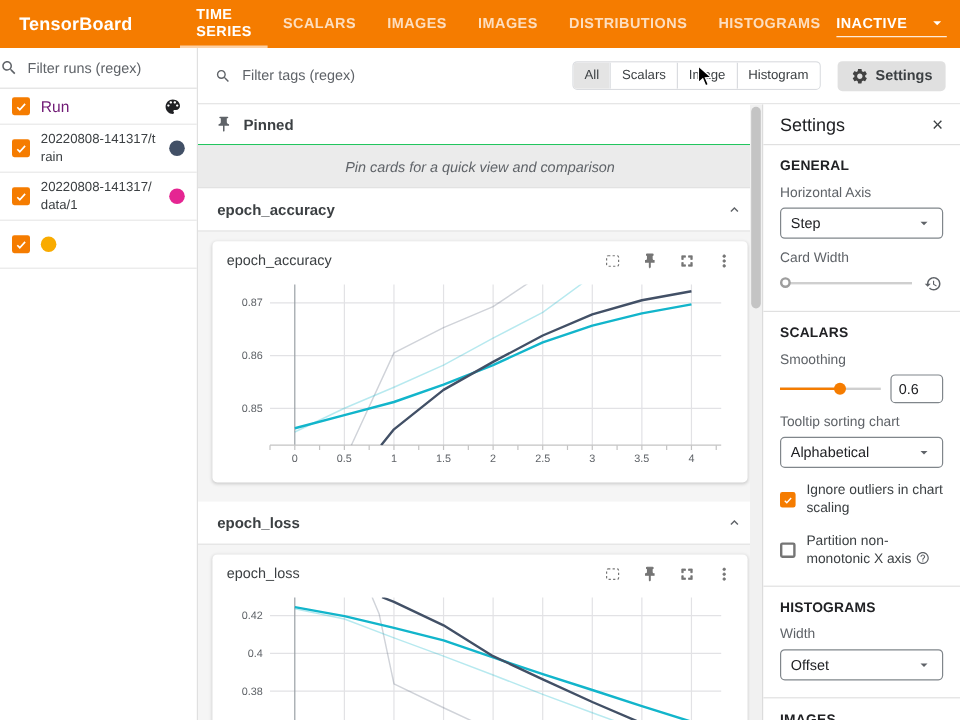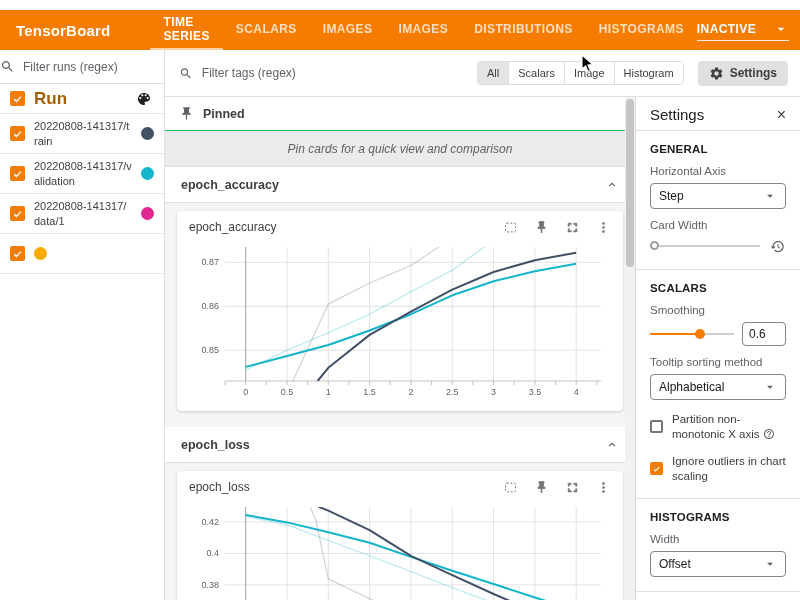--- a/index.html
+++ b/index.html
@@ -2,41 +2,41 @@
 <html><head>
 <meta charset="utf-8">
 <style>
   * { margin:0; padding:0; box-sizing:border-box; }
   body { background:#888; }
   .app {
     position:relative; width:800px; height:600px; background:#fff; overflow:hidden;
     font-family:"Liberation Sans", sans-serif; color:#3c4043;
   }
   
-  .topbar { height:40px; background:#f57c00; display:flex; align-items:stretch; color:#fff;margin-top:10px; }
+  .topbar { height:40px; background:#f57c00; display:flex; align-items:stretch; color:#fff; }
   .logo { font-size:15px; font-weight:bold; display:flex; align-items:center; padding:0 16px; letter-spacing:.2px; }
   .tabs { display:flex; margin-left:24px; }
   .tab { display:flex; align-items:center; padding:12px 13px; font-size:12px; font-weight:bold;
          letter-spacing:.4px; color:rgba(255,255,255,.75); border-bottom:2px solid transparent; cursor:pointer; }
   .tab.active { color:#fff; border-bottom:2px solid rgba(255,255,255,.65); }
   .topbar-right { margin-left:auto; display:flex; align-items:center; padding-right:14px; gap:16px; }
   .status-select { display:flex; align-items:center; justify-content:space-between; width:92px;
          border-bottom:1px solid rgba(255,255,255,.85); padding:2px 0 3px; font-size:12px; font-weight:bold;
          letter-spacing:.4px; cursor:pointer; }
   .icon-btn { width:20px; height:20px; display:flex; align-items:center; justify-content:center; cursor:pointer; }
   .icon-btn svg { width:18px; height:18px; fill:#fff; }
   
   .body { display:flex; height:560px; }
   .sidebar { width:165px; border-right:1px solid #e0e0e0; background:#fff; flex:none; }
   .search-row { display:flex; align-items:center; gap:8px; height:34px; padding:0 0; border-bottom:1px solid #e0e0e0; }
   .search-row svg { width:15px; height:15px; fill:#5f6368; flex:none; }
   .search-row input { border:0; outline:0; width:100%; font-size:12px; font-family:inherit; color:#202124; background:transparent; }
   .search-row input::placeholder { color:#5f6368; }
   .run-header { display:flex; align-items:center; gap:9px; height:30px; padding:0 10px; border-bottom:1px solid #e8e8e8; }
-  .run-header .hdr-label { font-size:17px; font-weight:bold; color:#a16207; flex:1; }
+  .run-header .hdr-label { font-size:13px; font-weight:normal; color:#701a75; flex:1; }
   .palette-btn svg { width:16px; height:16px; fill:#202124; }
   .run-row { display:flex; align-items:center; gap:9px; min-height:40px; padding:4px 10px; border-bottom:1px solid #e8e8e8; cursor:pointer; }
   .run-name { flex:1; font-size:11px; color:#3c4043; line-height:1.3; word-break:break-all; }
   .run-dot { width:13px; height:13px; border-radius:50%; flex:none; }
   .cb { width:15px; height:15px; border-radius:2px; flex:none; display:flex; align-items:center; justify-content:center;
         border:2px solid #757575; background:#fff; cursor:pointer; }
   .cb svg { width:12px; height:12px; visibility:hidden; }
   .cb.checked { background:#f57c00; border-color:#f57c00; }
   .cb.checked svg { visibility:visible; }
   
@@ -173,29 +173,20 @@
       </div>
       <div id="runList">
           <div class="run-row">
             <span class="cb checked">
               <svg viewBox="0 0 16 16">
                 <use href="#p-check" stroke="#fff" stroke-width="2" fill="none"></use>
               </svg>
             </span>
             <span class="run-name">20220808-141317/train</span>
             <span class="run-dot" style="background:#425066"></span>
-          </div>
-          <div class="run-row">
-            <span class="cb checked">
-              <svg viewBox="0 0 16 16">
-                <use href="#p-check" stroke="#fff" stroke-width="2" fill="none"></use>
-              </svg>
-            </span>
-            <span class="run-name">20220808-141317/validation</span>
-            <span class="run-dot" style="background:#12b5cb"></span>
           </div>
           <div class="run-row">
             <span class="cb checked">
               <svg viewBox="0 0 16 16">
                 <use href="#p-check" stroke="#fff" stroke-width="2" fill="none"></use>
               </svg>
             </span>
             <span class="run-name">20220808-141317/data/1</span>
             <span class="run-dot" style="background:#e52592"></span>
           </div>
@@ -473,47 +464,47 @@
             <div class="sp-section-title">SCALARS</div>
             <div class="sp-label">Smoothing</div>
             <div class="slider-row">
               <div class="slider">
                 <div class="track"></div>
                   <div class="fill" style="width: 60%;"></div>
                   <div class="thumb" style="left: calc(60% - 5px);"></div>
               </div>
               <input class="smooth-input" value="0.6" style="">
             </div>
-            <div class="sp-label">Tooltip sorting method</div>
+            <div class="sp-label">Tooltip sorting chart</div>
             <div class="dropdown">
               <span>Alphabetical</span>
               <svg viewBox="0 0 24 24">
                   <use href="#p-caret"></use>
                 </svg>
+            </div>
+            <div class="cb-row">
+              <span class="cb checked">
+                  <svg viewBox="0 0 16 16">
+                    <use href="#p-check" stroke="#fff" stroke-width="2" fill="none"></use>
+                  </svg>
+                </span>
+              <span class="cb-label">Ignore outliers in chart scaling</span>
             </div>
             <div class="cb-row">
               <span class="cb">
                   <svg viewBox="0 0 16 16">
                     <use href="#p-check" stroke="#fff" stroke-width="2" fill="none"></use>
                   </svg>
                 </span>
               <span class="cb-label"><span>Partition non-monotonic X axis</span><span class="help-ic">
                     <svg viewBox="0 0 24 24">
                       <use href="#p-help"></use>
                     </svg>
                   </span></span>
             </div>
-            <div class="cb-row">
-              <span class="cb checked">
-                  <svg viewBox="0 0 16 16">
-                    <use href="#p-check" stroke="#fff" stroke-width="2" fill="none"></use>
-                  </svg>
-                </span>
-              <span class="cb-label">Ignore outliers in chart scaling</span>
-            </div>
           </div>
 
           <div class="sp-section">
             <div class="sp-section-title">HISTOGRAMS</div>
             <div class="sp-label">Width</div>
             <div class="dropdown">
               <span>Offset</span>
               <svg viewBox="0 0 24 24">
                   <use href="#p-caret"></use>
                 </svg>

